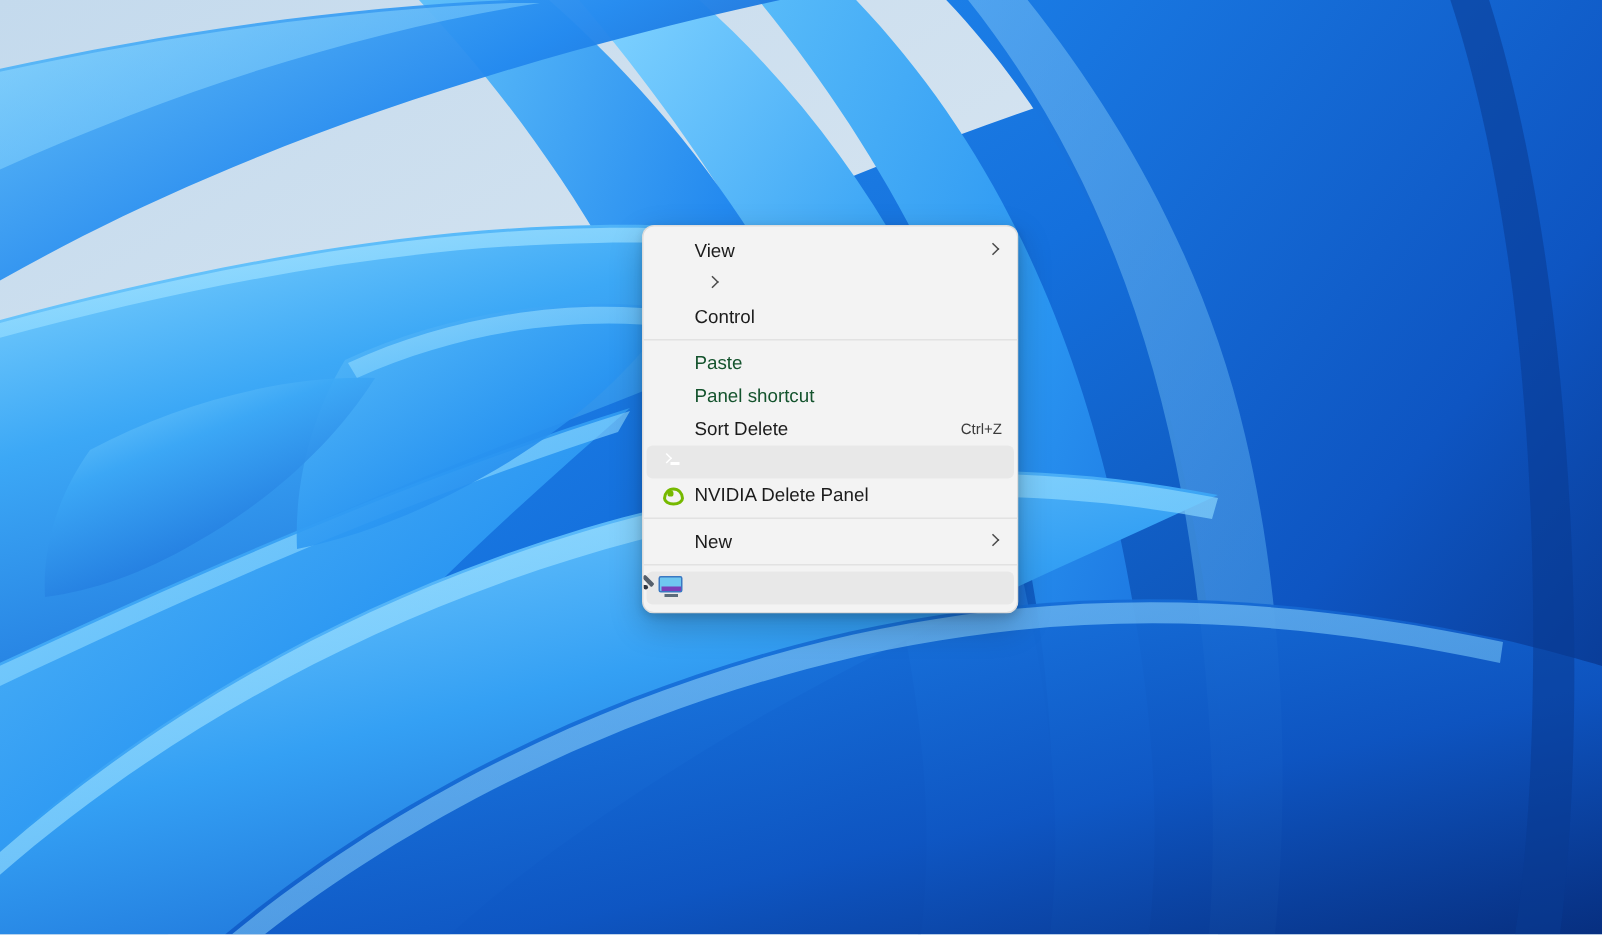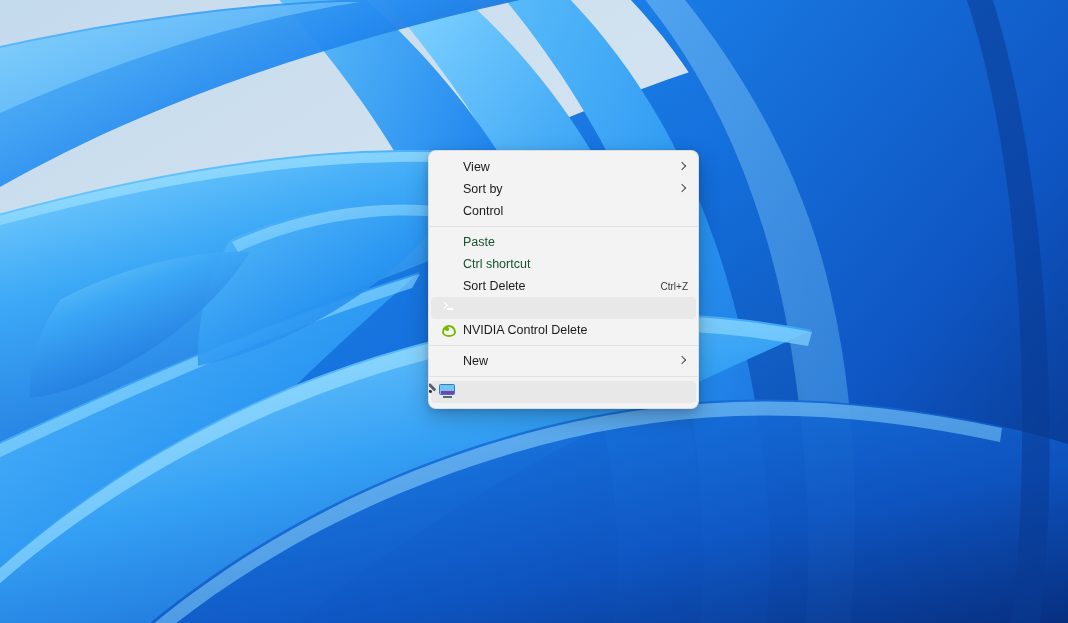--- a/index.html
+++ b/index.html
@@ -63,21 +63,21 @@
     color: #3ea2dd;
     letter-spacing: -1px;
     line-height: 1;
   }
 
   
   #context-menu {
     position: absolute;
     left: 428px;
     top: 150px;
-    width: 271px;
+    width: 251px;
     background: #f3f3f3;
     border: 1px solid rgba(0,0,0,0.09);
     border-radius: 8px;
     box-shadow: 0 8px 22px rgba(0,0,0,0.22), 0 2px 6px rgba(0,0,0,0.14);
     padding: 5px 0 5px 0;
     box-sizing: border-box;
     font-size: 12.5px;
     color: #1b1b1b;
     overflow: hidden;
   }
@@ -363,47 +363,46 @@
   </div>
 
   <div id="context-menu">
       <div class="menu-item">
         <span class="mi-icon empty"></span>
         <span class="mi-label">View</span>
         <span class="mi-chevron"></span>
       </div>
       <div class="menu-item">
         <span class="mi-icon empty"></span>
-        <span class="mi-label">Sort by</span>
         <span class="mi-chevron"></span>
       </div>
       <div class="menu-item">
         <span class="mi-icon empty"></span>
         <span class="mi-label">Control</span>
       </div>
       <div class="menu-sep"></div>
       <div class="menu-item disabled">
         <span class="mi-icon empty"></span>
         <span class="mi-label">Paste</span>
       </div>
       <div class="menu-item disabled">
         <span class="mi-icon empty"></span>
-        <span class="mi-label">Ctrl shortcut</span>
+        <span class="mi-label">Panel shortcut</span>
       </div>
       <div class="menu-item">
         <span class="mi-icon empty"></span>
         <span class="mi-label">Sort Delete</span>
         <span class="mi-accel">Ctrl+Z</span>
       </div>
       <div class="menu-item hovered">
         <span class="mi-icon"><span class="icon-terminal"></span></span>
       </div>
       <div class="menu-item">
         <span class="mi-icon"><span class="icon-nvidia"></span></span>
-        <span class="mi-label">NVIDIA Control Delete</span>
+        <span class="mi-label">NVIDIA Delete Panel</span>
       </div>
       <div class="menu-sep"></div>
       <div class="menu-item">
         <span class="mi-icon empty"></span>
         <span class="mi-label">New</span>
         <span class="mi-chevron"></span>
       </div>
       <div class="menu-sep"></div>
       <div class="menu-item hovered">
         <span class="mi-icon"><span class="icon-personalize"><span class="scr"></span><span class="stand"></span><span class="brush">

